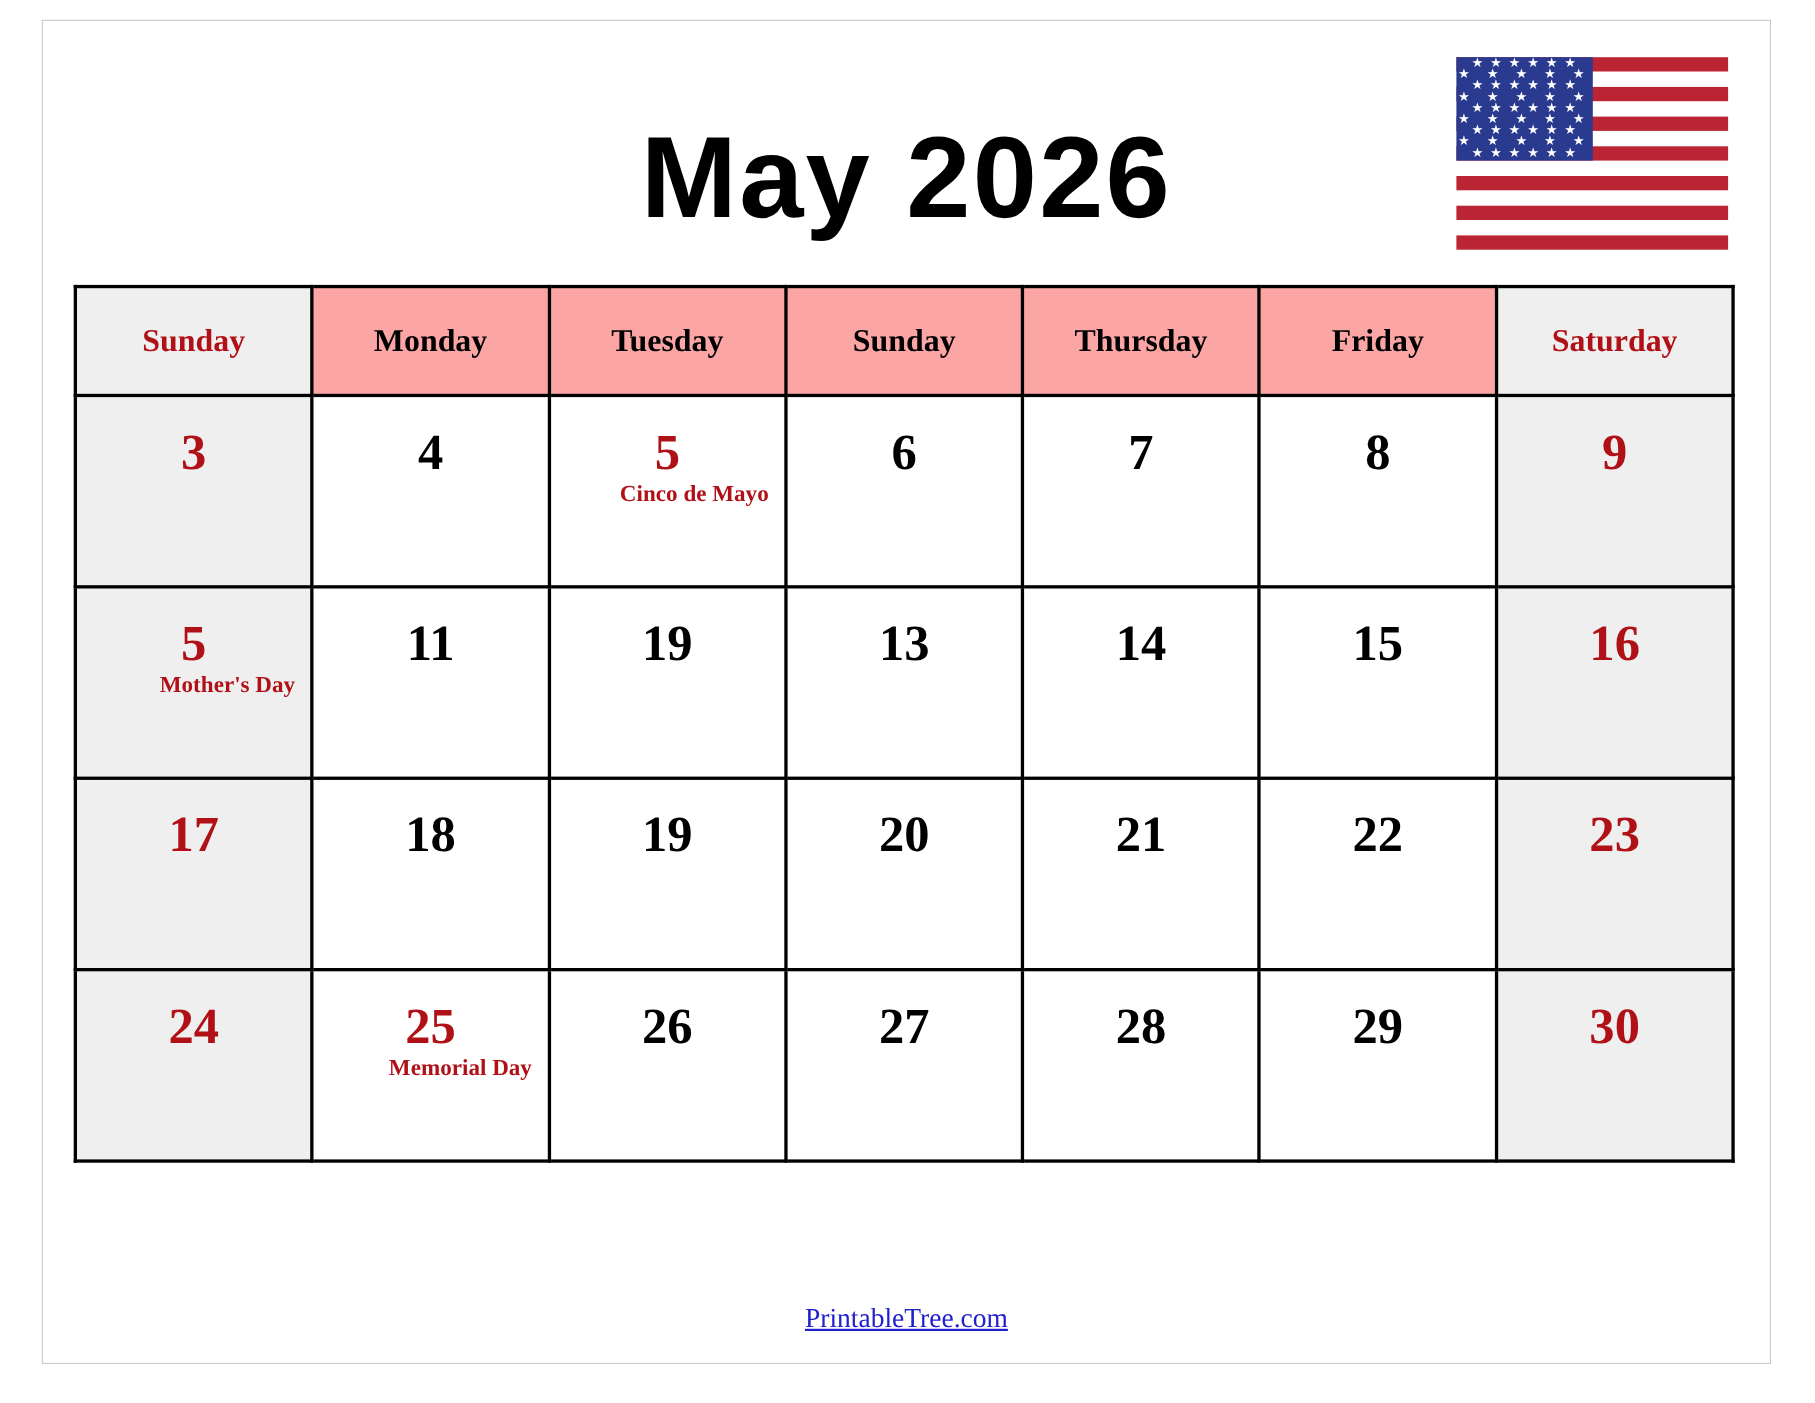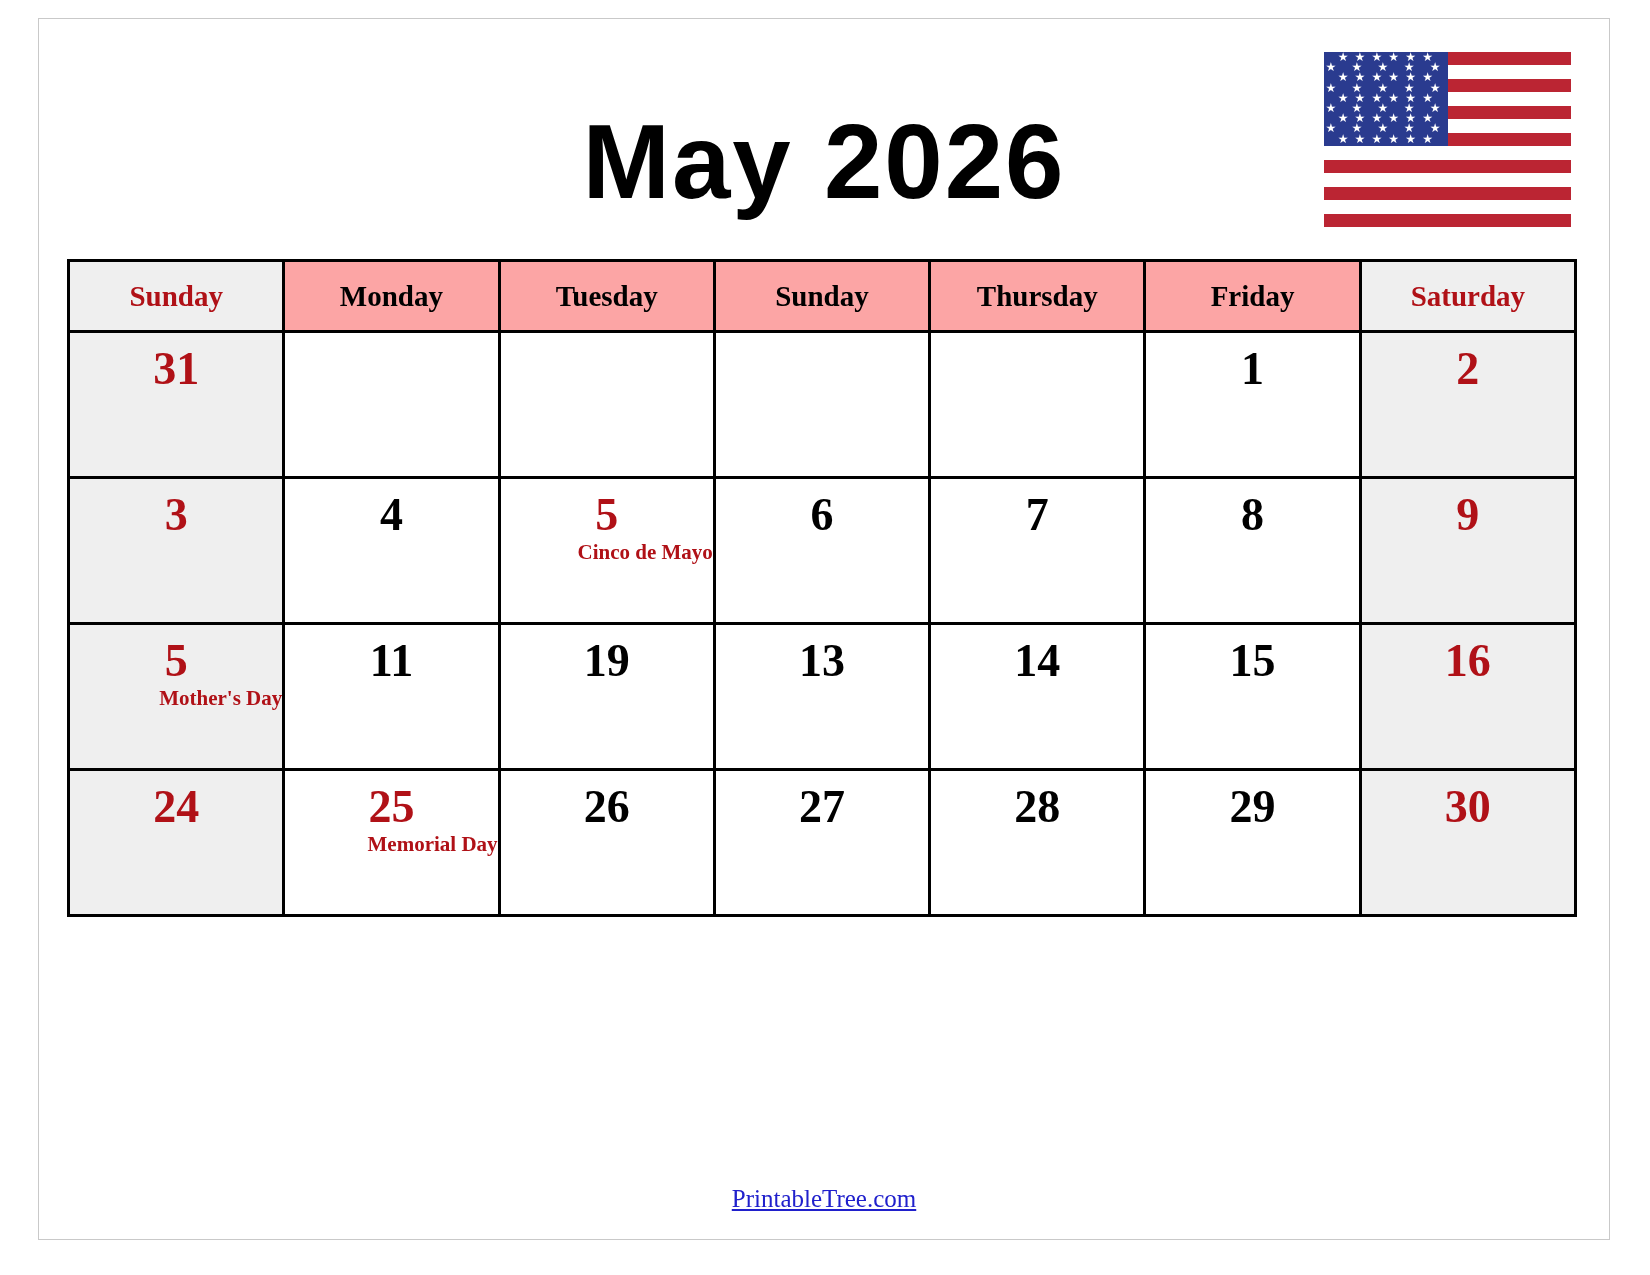--- a/index.html
+++ b/index.html
@@ -79,21 +79,21 @@
   .cal {
     position: absolute;
     left: 28px;
     top: 240px;
     width: 1510px;
     border-collapse: collapse;
     table-layout: fixed;
   }
   .cal td, .cal th {
     border: 3px solid #000000;
-    padding: 0;
+    padding: 14px;
     vertical-align: top;
   }
   .cal thead th {
     height: 68px;
     font-family: "Liberation Serif", serif;
     font-size: 29px;
     font-weight: bold;
     color: #000000;
     text-align: center;
     vertical-align: middle;
@@ -184,43 +184,20 @@
           <th>Tuesday</th>
           <th>Sunday</th>
           <th>Thursday</th>
           <th>Friday</th>
           <th class="weekend">Saturday</th>
         </tr>
     </thead>
     <tbody>
         <tr>
           <td class="weekend">
-            <span class="daynum holiday">31</span>
-          </td>
-          <td>
-            <span class="daynum"></span>
-          </td>
-          <td>
-            <span class="daynum"></span>
-          </td>
-          <td>
-            <span class="daynum"></span>
-          </td>
-          <td>
-            <span class="daynum"></span>
-          </td>
-          <td>
-            <span class="daynum">1</span>
-          </td>
-          <td class="weekend">
-            <span class="daynum">2</span>
-          </td>
-        </tr>
-        <tr>
-          <td class="weekend">
             <span class="daynum">3</span>
           </td>
           <td>
             <span class="daynum">4</span>
           </td>
           <td>
             <span class="daynum holiday">5</span>
             <span class="event">Cinco de Mayo</span>
           </td>
           <td>
@@ -251,20 +228,43 @@
             <span class="daynum">13</span>
           </td>
           <td>
             <span class="daynum">14</span>
           </td>
           <td>
             <span class="daynum">15</span>
           </td>
           <td class="weekend">
             <span class="daynum">16</span>
+          </td>
+        </tr>
+        <tr>
+          <td class="weekend">
+            <span class="daynum">17</span>
+          </td>
+          <td>
+            <span class="daynum">18</span>
+          </td>
+          <td>
+            <span class="daynum">19</span>
+          </td>
+          <td>
+            <span class="daynum">20</span>
+          </td>
+          <td>
+            <span class="daynum">21</span>
+          </td>
+          <td>
+            <span class="daynum">22</span>
+          </td>
+          <td class="weekend">
+            <span class="daynum">23</span>
           </td>
         </tr>
         <tr>
           <td class="weekend">
             <span class="daynum">24</span>
           </td>
           <td>
             <span class="daynum holiday">25</span>
             <span class="event">Memorial Day</span>
           </td>

